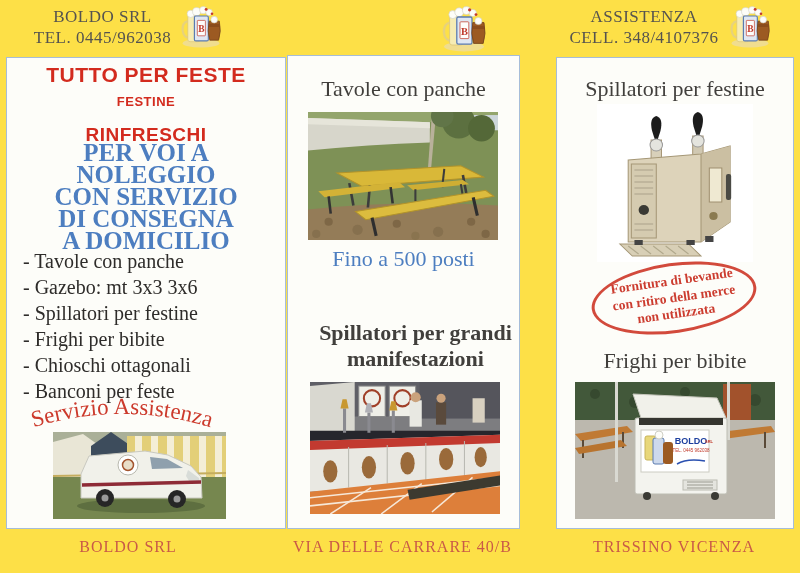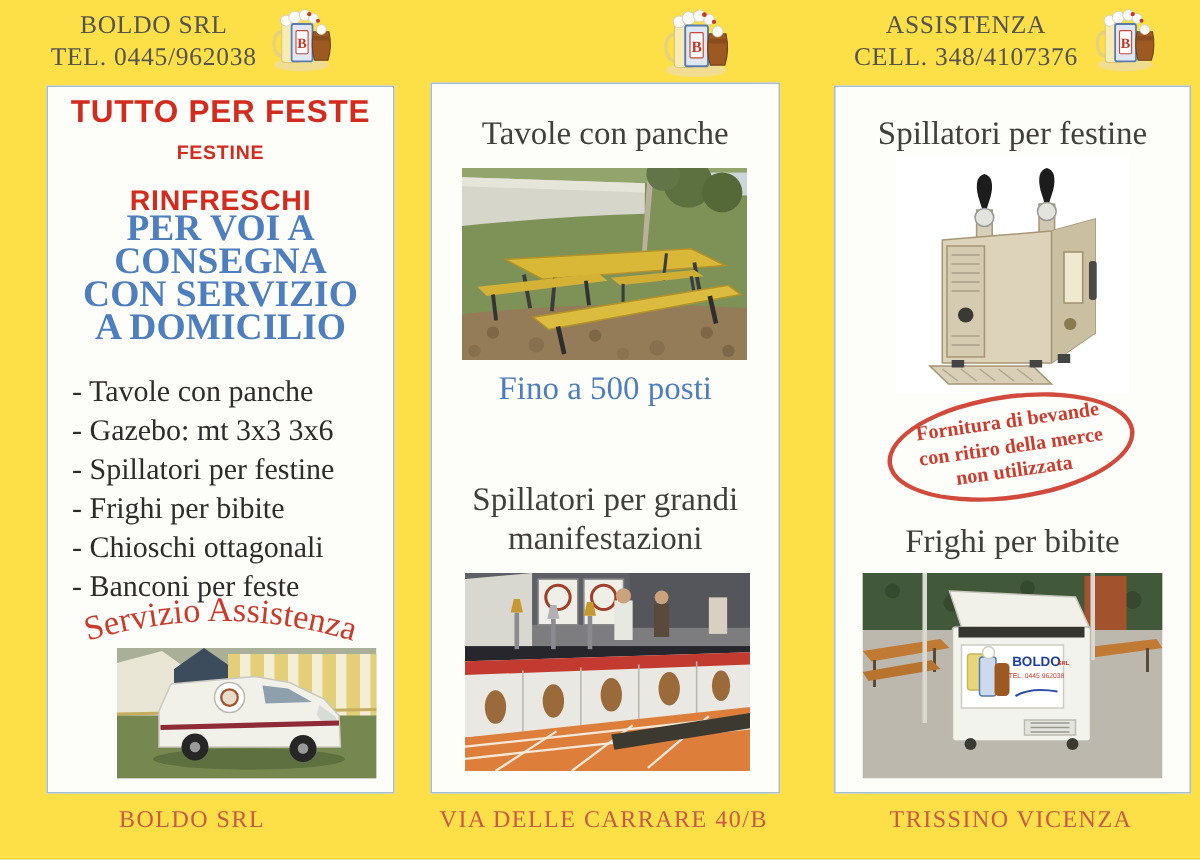--- a/index.html
+++ b/index.html
@@ -60,29 +60,30 @@
     </svg>
 
   <div class="abs hdr" style="left:563px;top:6px;width:162px;">
     <div>ASSISTENZA</div>
     <div>CELL. 348/4107376</div>
   </div>
   <svg class="abs" style="left:728px;top:3px;width:44px;height:48px">
       <use href="#mug-logo"></use>
     </svg>
 
-  <div class="panel" style="left:31px;top:57px;width:230px;height:470px;">
+  <div class="panel" style="left:6px;top:57px;width:230px;height:470px;padding-left:48px;">
     <div class="red-head" style="position:absolute;left:0;top:5px;width:100%;font-size:21px;">TUTTO PER FESTE</div>
     <div class="red-head" style="position:absolute;left:0;top:36px;width:100%;font-size:13px;">FESTINE</div>
     <div class="red-head" style="position:absolute;left:0;top:66px;width:100%;font-size:19px;">RINFRESCHI</div>
 
     <div class="abs" style="left:0;top:84px;width:100%;">
       <div class="blue-line">PER VOI A</div>
-      <div class="blue-line">CONSEGNA</div>
+      <div class="blue-line">NOLEGGIO</div>
       <div class="blue-line">CON SERVIZIO</div>
+      <div class="blue-line">DI CONSEGNA</div>
       <div class="blue-line">A DOMICILIO</div>
     </div>
 
     <div class="abs" style="left:16px;top:190px;">
       <div class="list-item">- Tavole con panche</div>
       <div class="list-item">- Gazebo: mt 3x3 3x6</div>
       <div class="list-item">- Spillatori per festine</div>
       <div class="list-item">- Frighi per bibite</div>
       <div class="list-item">- Chioschi ottagonali</div>
       <div class="list-item">- Banconi per feste</div>
@@ -159,21 +160,21 @@
         <line x1="20" y1="83" x2="22" y2="100" stroke="#333333" stroke-width="2.5"></line>
         <line x1="80" y1="74" x2="82" y2="90" stroke="#333333" stroke-width="2.5"></line>
         <polygon points="46,98 172,77 180,83 56,106" fill="#dcbc3e" stroke="#b2932a"></polygon>
         <line x1="62" y1="104" x2="66" y2="122" stroke="#2e2e2e" stroke-width="3"></line>
         <line x1="160" y1="84" x2="164" y2="102" stroke="#2e2e2e" stroke-width="3"></line>
       </svg>
     </div>
 
     <div class="blue-note abs" style="left:0;top:190px;width:100%;">Fino a 500 posti</div>
 
-    <div class="abs" style="left:0;top:264px;width:100%;">
+    <div class="abs" style="left:12px;top:264px;width:100%;font-weight:bold;">
       <div class="sec-title">Spillatori per grandi</div>
       <div class="sec-title">manifestazioni</div>
     </div>
 
     <div class="abs photo" style="left:22px;top:326px;width:190px;height:132px;">
       <svg viewBox="0 0 187 130" preserveAspectRatio="none">
         <rect width="187" height="130" fill="#7d7d80"></rect>
         <rect x="0" y="0" width="187" height="34" fill="#5f5f66"></rect>
         <polygon points="0,4 44,0 44,56 0,60" fill="#d9d8d0"></polygon>
         <rect x="48" y="4" width="26" height="30" fill="#efefe8" stroke="#888888"></rect>

